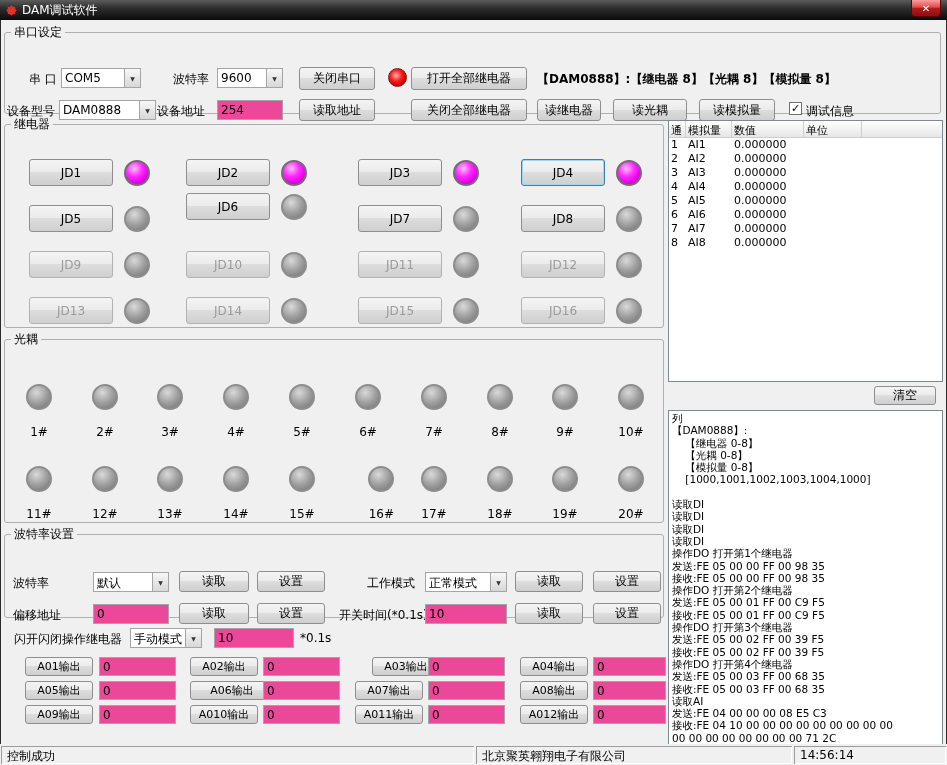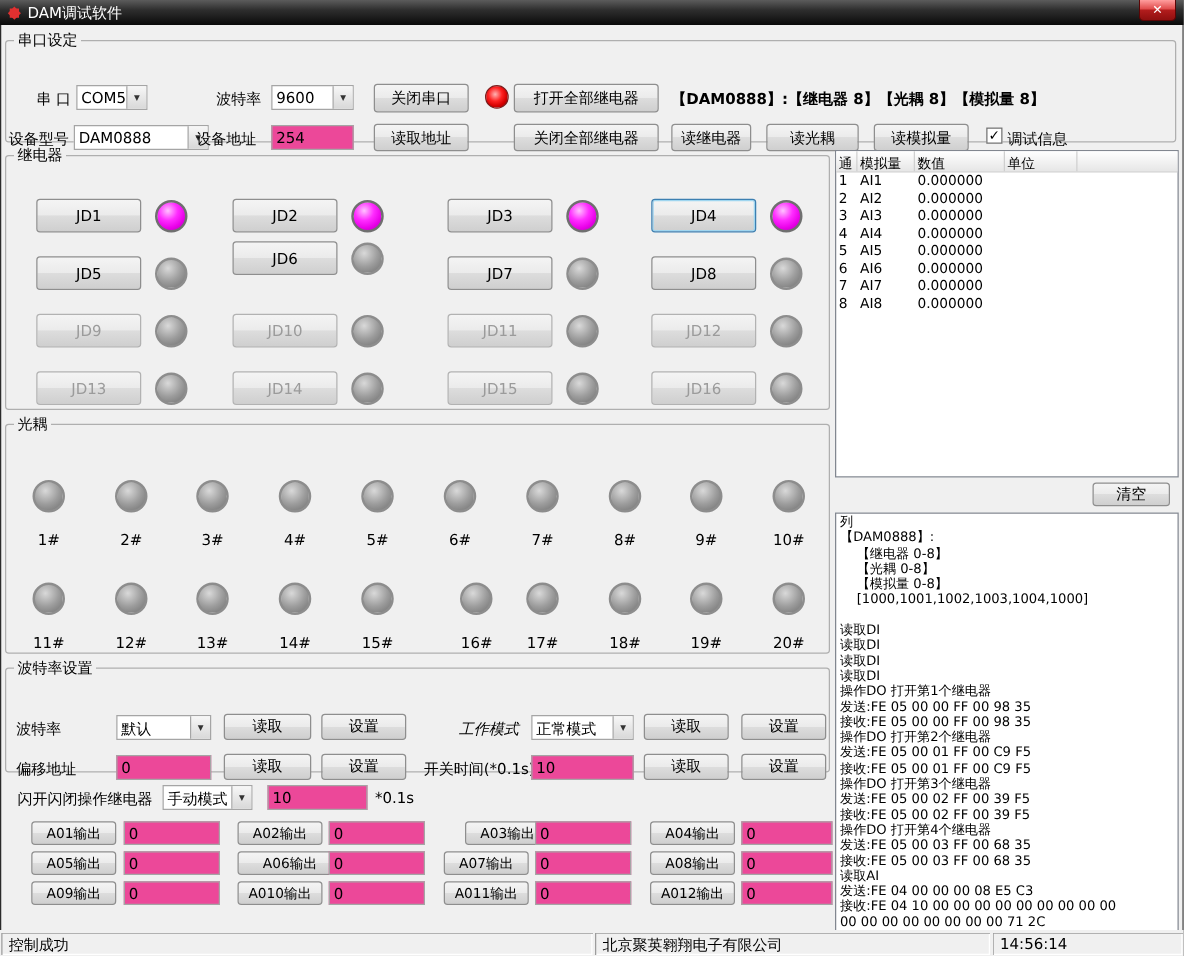--- a/index.html
+++ b/index.html
@@ -98,36 +98,36 @@
         <rect x="2.8" y="2.8" width="7.4" height="7.4" fill="#e03030" transform="rotate(45 6.5 6.5)"></rect>
       </svg>
   </span>
   <span class="title-text">DAM调试软件</span>
   <div class="close-btn">✕</div>
 </div>
 
 <fieldset class="grp" style="left:4px;top:24px;width:937px;height:90px;">
   <legend>串口设定</legend>
   <span class="lbl" style="left:24px;top:30px;">串  口</span>
-  <div class="combo" style="left:56px;top:27px;width:57px;height:20px;">
+  <div class="combo" style="left:56px;top:27px;width:80px;height:20px;">
     <span class="cval">COM5</span>
     <span class="carrow"></span>
   </div>
   <span class="lbl" style="left:168px;top:30px;">波特率</span>
   <div class="combo" style="left:212px;top:27px;width:66px;height:20px;">
     <span class="cval">9600</span>
     <span class="carrow"></span>
   </div>
   <div class="btn" style="left:294px;top:26px;width:76px;height:23px;">关闭串口</div>
   <div class="lamp red" style="position:absolute;left:383px;top:27px;"></div>
   <div class="btn" style="left:406px;top:26px;width:116px;height:23px;">打开全部继电器</div>
   <span class="lbl info-bold" style="left:532px;top:30px;">【DAM0888】:【继电器  8】【光耦 8】【模拟量 8】</span>
 
   <span class="lbl" style="left:2px;top:62px;">设备型号</span>
-  <div class="combo" style="left:54px;top:59px;width:108px;height:20px;">
+  <div class="combo" style="left:54px;top:59px;width:97px;height:20px;">
     <span class="cval">DAM0888</span>
     <span class="carrow"></span>
   </div>
   <span class="lbl" style="left:152px;top:62px;">设备地址</span>
   <input class="tin" style="left: 212px; top: 59px; width: 66px; height: 20px;" value="254">
   <div class="btn" style="left:294px;top:58px;width:76px;height:22px;">读取地址</div>
   <div class="btn" style="left:406px;top:58px;width:116px;height:22px;">关闭全部继电器</div>
   <div class="btn" style="left:532px;top:58px;width:64px;height:22px;">读继电器</div>
   <div class="btn" style="left:608px;top:58px;width:74px;height:22px;">读光耦</div>
   <div class="btn" style="left:694px;top:58px;width:76px;height:22px;">读模拟量</div>
@@ -384,21 +384,21 @@
   <legend>波特率设置</legend>
 
   <span class="lbl" style="left:8px;top:32px;">波特率</span>
   <div class="combo" style="left:88px;top:29px;width:76px;height:20px;">
     <span class="cval">默认</span>
     <span class="carrow"></span>
   </div>
   <div class="btn" style="left:174px;top:28px;width:70px;height:21px;">读取</div>
   <div class="btn" style="left:252px;top:28px;width:68px;height:21px;">设置</div>
 
-  <span class="lbl" style="left:362px;top:32px;font-style:italic;">工作模式</span>
+  <span class="lbl" style="left:362px;top:32px;">工作模式</span>
   <div class="combo" style="left:420px;top:29px;width:82px;height:20px;">
     <span class="cval">正常模式</span>
     <span class="carrow"></span>
   </div>
   <div class="btn" style="left:510px;top:28px;width:68px;height:21px;">读取</div>
   <div class="btn" style="left:588px;top:28px;width:68px;height:21px;">设置</div>
 
   <span class="lbl" style="left:8px;top:64px;">偏移地址</span>
   <input class="tin" style="left: 88px; top: 61px; width: 76px; height: 20px;" value="0">
   <div class="btn" style="left:174px;top:60px;width:70px;height:21px;">读取</div>

